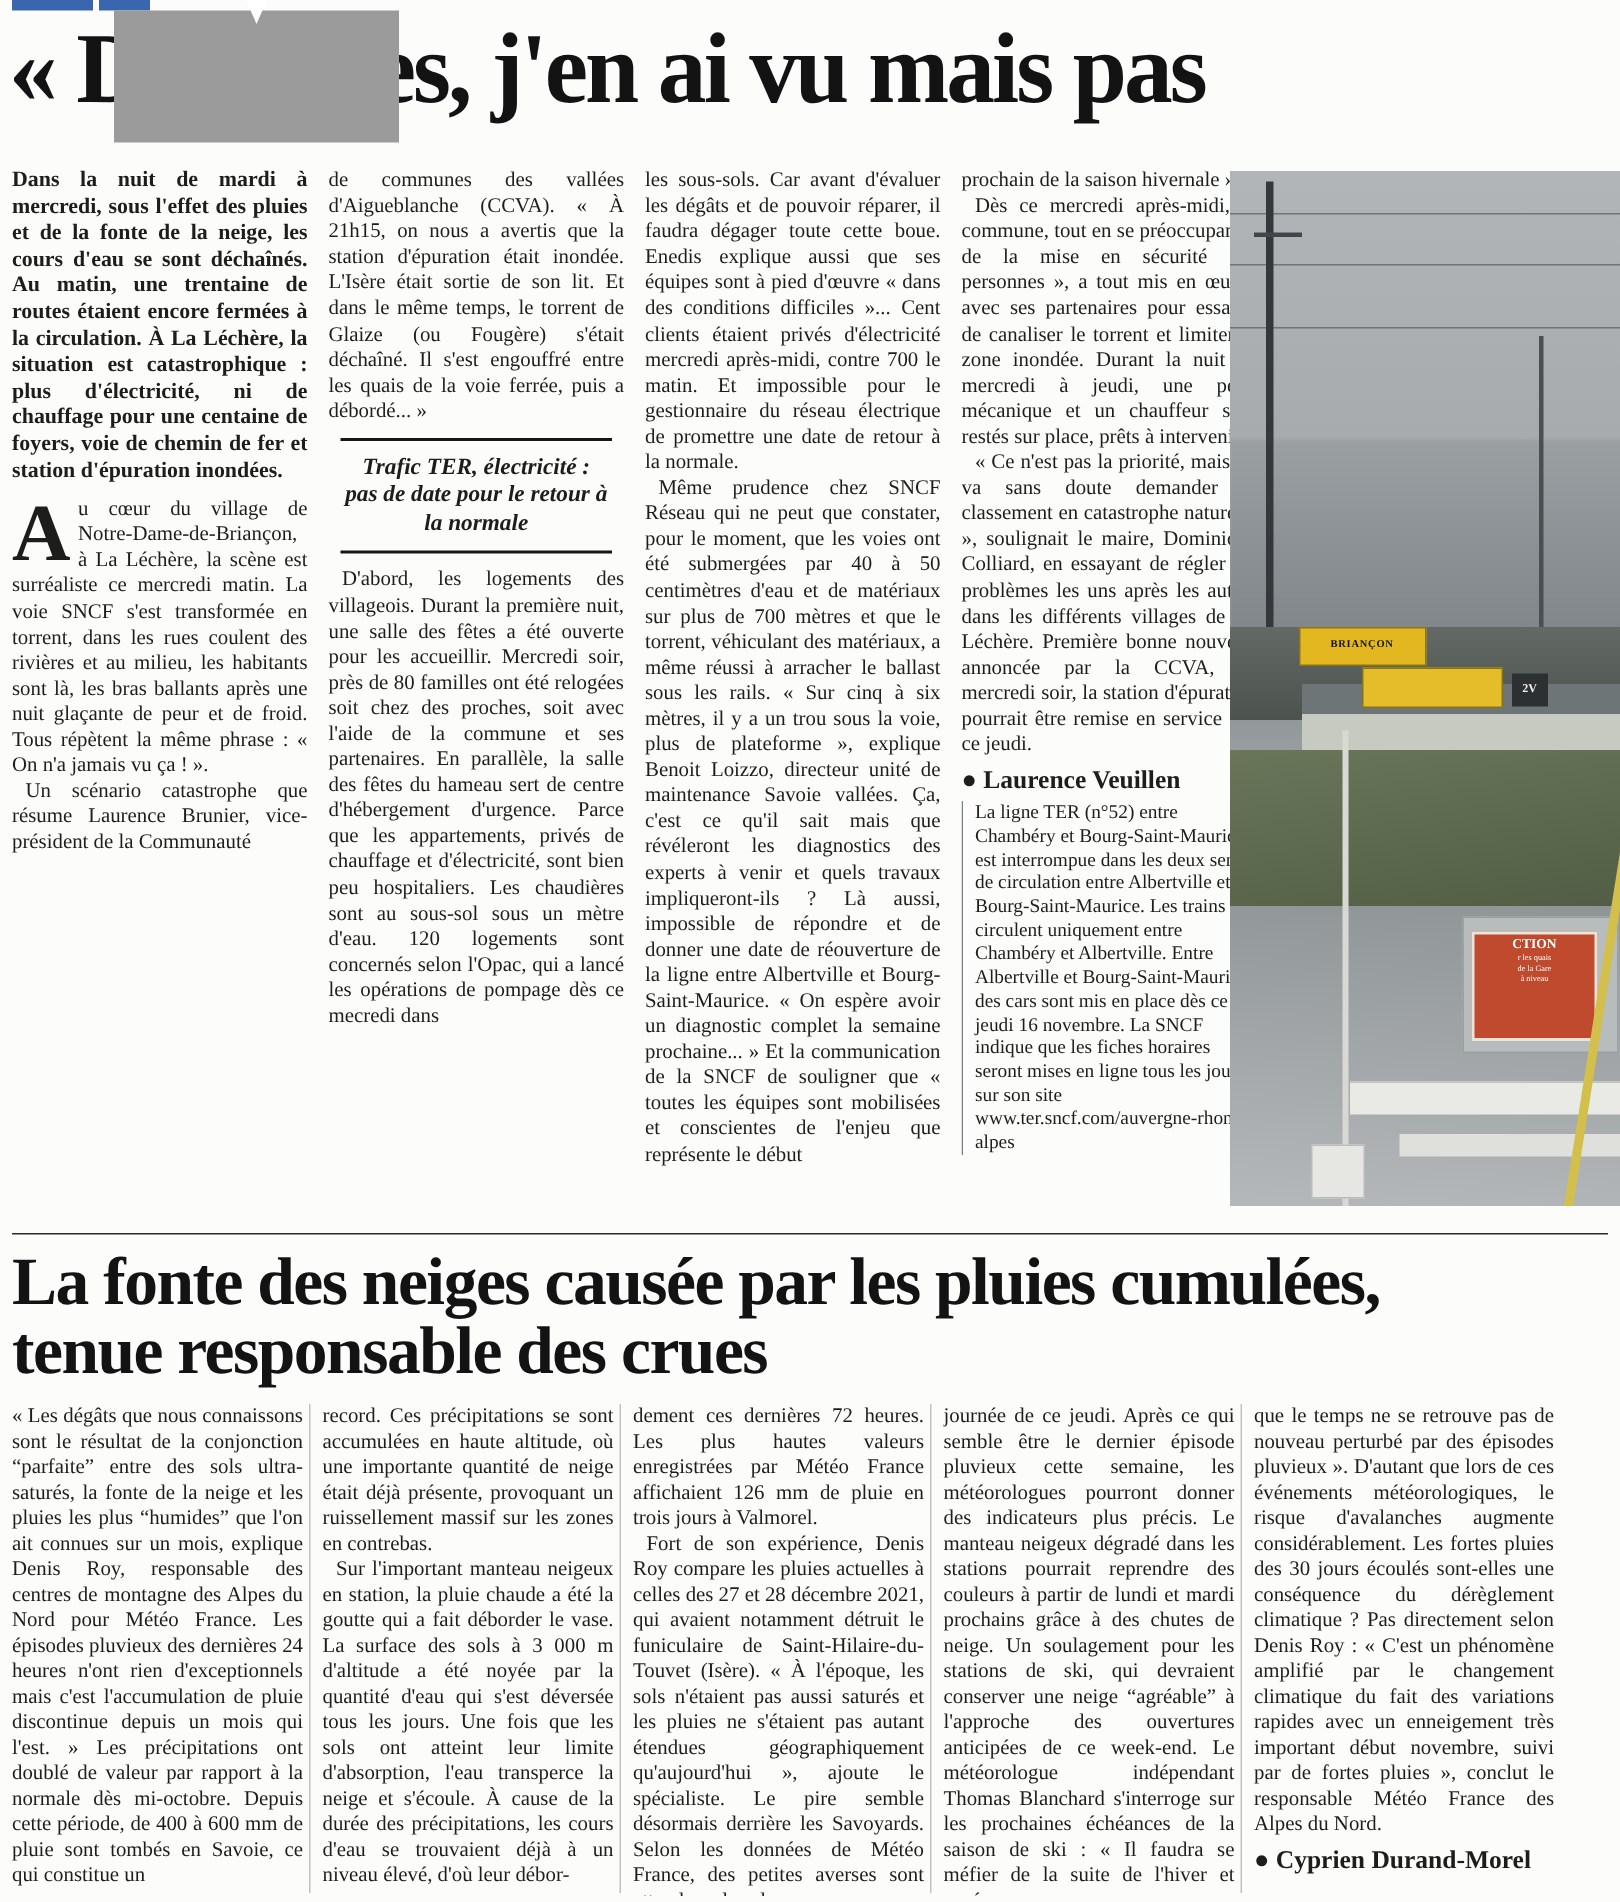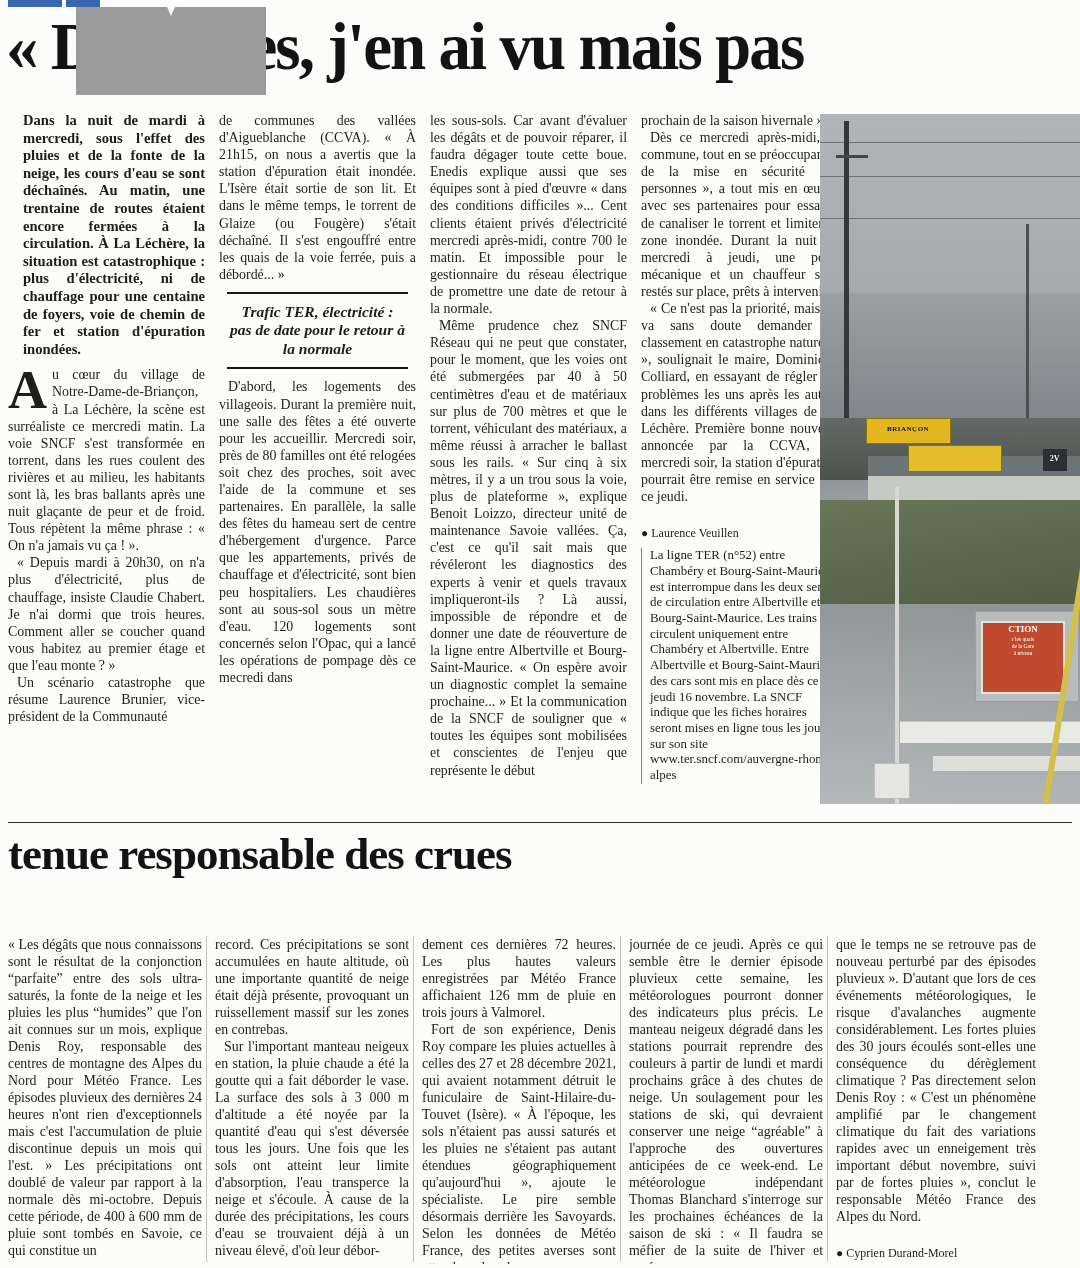--- a/index.html
+++ b/index.html
@@ -12,27 +12,27 @@
   
   .gray-overlay{position:absolute;left:76px;top:7px;width:190px;height:88px;background:#9b9b9b;z-index:5;}
   .cursor{position:absolute;left:88px;top:-7px;width:0;height:0;
           border-left:7px solid transparent;border-right:7px solid transparent;border-top:16px solid #fff;}
   
   .hl1{position:absolute;left:6px;top:8px;margin:0;font-size:67px;font-weight:700;color:#131313;
        letter-spacing:-2px;white-space:nowrap;transform:scaleX(.97);transform-origin:left;z-index:2;}
   
   .a1col{position:absolute;top:112px;width:197px;height:710px;overflow:hidden;
          font-size:13.9px;line-height:17.1px;text-align:justify;}
-  .lede{margin:0 0 8px 15px;font-weight:700;font-size:14.6px;line-height:17.6px;}
+  .lede{margin:0 0 8px 0;font-weight:700;font-size:14.6px;line-height:17.6px;}
   .para{margin:0;}
   .ind{text-indent:9px;}
   .dropcap{float:left;font-size:54px;line-height:42px;font-weight:700;padding:3px 5px 0 0;}
   .subhead{margin:9px 8px;padding:9px 2px;border-top:2px solid #161616;border-bottom:2px solid #161616;
            text-align:center;font-weight:700;font-size:15.5px;line-height:18.5px;text-indent:0;font-style:italic;}
-  .byline{margin-top:20px;font-weight:400;font-size:12px;text-align:left;}
+  .byline{margin-top:6px;font-weight:700;font-size:17px;text-align:left;}
   .infobox{margin-top:6px;padding-left:8px;border-left:1.5px solid #7a7f88;
            font-size:12.9px;line-height:15.7px;text-align:left;overflow-wrap:anywhere;}
   
   .divider{position:absolute;left:8px;right:8px;top:822px;border-top:1.5px solid #2a2a2a;}
   .hl2{position:absolute;left:8px;top:831px;margin:0;font-size:45px;line-height:46px;
        font-weight:700;color:#131313;letter-spacing:-1px;}
   
   .a2col{position:absolute;top:936px;width:194px;height:328px;overflow:hidden;
          font-size:13.9px;line-height:17px;text-align:justify;}
   .vrule{position:absolute;top:936px;height:326px;border-left:1px solid #c2c2c2;}
@@ -47,21 +47,21 @@
   .pole1{left:9%;top:1%;width:5px;height:52%;background:#34383a;}
   .pole1b{left:6%;top:6%;width:12%;height:3px;background:#41464a;}
   .pole2{left:77%;top:16%;width:3px;height:36%;background:#4a4f52;}
   .wire{height:1px;background:#6f7476;width:110%;left:-5%;}
   .roof{left:18%;top:49.5%;width:82%;height:3.2%;background:#6e7577;}
   .wall{left:18%;top:52.5%;width:82%;height:4.5%;background:#c7cac1;}
   .sign-yellow1{left:17%;top:44%;width:31%;height:3.6%;background:#e2b720;border:1px solid #8a7414;
                 color:#141414;font-weight:700;font-size:7px;line-height:21px;text-align:center;letter-spacing:.5px;}
   .sign-yellow2{left:33%;top:48%;width:34%;height:3.6%;background:#e4bd2a;border:1px solid #8a7414;}
   .sign-2v{left:70%;top:48.5%;width:9%;height:3.2%;background:#2c3032;color:#f2f2f2;
-           font-size:8px;line-height:20px;text-align:center;font-weight:700;margin-left:35px;}
+           font-size:8px;line-height:20px;text-align:center;font-weight:700;}
   .signal-pole{left:28%;top:54%;width:4px;height:46%;background:#d9d9d3;}
   .fencebox{left:58%;top:72%;width:38%;height:13%;background:#b7bcbd;border:1px solid #9aa0a1;}
   .sign-red{left:60%;top:73.5%;width:30%;height:10%;background:#bf4a2e;border:2px solid #e8e4da;
             color:#ffffff;text-align:center;overflow:hidden;}
   .sign-red .big{position:static;display:block;font-weight:700;font-size:9px;line-height:13px;}
   .sign-red .small{position:static;display:block;font-size:5.5px;line-height:7px;}
   .railing{left:30%;top:88%;width:70%;height:3%;background:#e9e9e5;border-top:1px solid #c4c4be;}
   .railing2{left:42%;top:93%;width:58%;height:2.2%;background:#dfdfdb;}
   .whitebox{left:20%;top:94%;width:13%;height:5%;background:#e6e7e3;border:1px solid #bbb;}
   .edge-line{left:91%;top:58%;width:6px;height:45%;background:#d3c04c;transform:rotate(9deg);}
@@ -75,21 +75,20 @@
   <div class="kf kf2"></div>
   <div class="gray-overlay">
     <div class="cursor"></div>
   </div>
 
   <h1 class="hl1">« Des crues, j'en ai vu mais pas</h1>
 
   <div class="a1col" style="left:8px">
     <p class="lede">Dans la nuit de mardi à mercredi, sous l'effet des pluies et de la fonte de la neige, les cours d'eau se sont déchaînés. Au matin, une trentaine de routes étaient encore fermées à la circulation. À La Léchère, la situation est catastrophique : plus d'électricité, ni de chauffage pour une centaine de foyers, voie de chemin de fer et station d'épuration inondées.</p>
     <p class="para"><span class="dropcap">A</span><span>u cœur du village de Notre-Dame-de-Briançon, à La Léchère, la scène est surréaliste ce mercredi matin. La voie SNCF s'est transformée en torrent, dans les rues coulent des rivières et au milieu, les habitants sont là, les bras ballants après une nuit glaçante de peur et de froid. Tous répètent la même phrase : « On n'a jamais vu ça ! ».</span></p>
-    <p class="para ind">« Depuis mardi à 20h30, on n'a plus d'électricité, plus de chauffage, insiste Claudie Chabert. Je n'ai dormi que trois heures. Comment aller se coucher quand vous habitez au premier étage et que l'eau monte ? »</p>
     <p class="para ind">Un scénario catastrophe que résume Laurence Brunier, vice-président de la Communauté</p>
   </div>
 
   <div class="a1col" style="left:219px">
     <p class="para">de communes des vallées d'Aigueblanche (CCVA). « À 21h15, on nous a avertis que la station d'épuration était inondée. L'Isère était sortie de son lit. Et dans le même temps, le torrent de Glaize (ou Fougère) s'était déchaîné. Il s'est engouffré entre les quais de la voie ferrée, puis a débordé... »</p>
     <div class="subhead">Trafic TER, électricité : pas de date pour le retour à la normale</div>
     <p class="para ind">D'abord, les logements des villageois. Durant la première nuit, une salle des fêtes a été ouverte pour les accueillir. Mercredi soir, près de 80 familles ont été relogées soit chez des proches, soit avec l'aide de la commune et ses partenaires. En parallèle, la salle des fêtes du hameau sert de centre d'hébergement d'urgence. Parce que les appartements, privés de chauffage et d'électricité, sont bien peu hospitaliers. Les chaudières sont au sous-sol sous un mètre d'eau. 120 logements sont concernés selon l'Opac, qui a lancé les opérations de pompage dès ce mecredi dans</p>
   </div>
 
   <div class="a1col" style="left:430px">
@@ -131,20 +130,21 @@
     </div>
     <div class="railing"></div>
     <div class="railing2"></div>
     <div class="whitebox"></div>
     <div class="edge-line"></div>
   </div>
 
   <div class="divider"></div>
 
   <h2 class="hl2">
+    <div>La fonte des neiges causée par les pluies cumulées,</div>
     <div>tenue responsable des crues</div>
   </h2>
 
   <div class="a2col" style="left:8px">
     <p class="para">« Les dégâts que nous connaissons sont le résultat de la conjonction “parfaite” entre des sols ultra-saturés, la fonte de la neige et les pluies les plus “humides” que l'on ait connues sur un mois, explique Denis Roy, responsable des centres de montagne des Alpes du Nord pour Météo France. Les épisodes pluvieux des dernières 24 heures n'ont rien d'exceptionnels mais c'est l'accumulation de pluie discontinue depuis un mois qui l'est. » Les précipitations ont doublé de valeur par rapport à la normale dès mi-octobre. Depuis cette période, de 400 à 600 mm de pluie sont tombés en Savoie, ce qui constitue un</p>
   </div>
   <div class="a2col" style="left:215px">
     <p class="para">record. Ces précipitations se sont accumulées en haute altitude, où une importante quantité de neige était déjà présente, provoquant un ruissellement massif sur les zones en contrebas.</p>
     <p class="para ind">Sur l'important manteau neigeux en station, la pluie chaude a été la goutte qui a fait déborder le vase. La surface des sols à 3 000 m d'altitude a été noyée par la quantité d'eau qui s'est déversée tous les jours. Une fois que les sols ont atteint leur limite d'absorption, l'eau transperce la neige et s'écoule. À cause de la durée des précipitations, les cours d'eau se trouvaient déjà à un niveau élevé, d'où leur débor-</p>
   </div>

